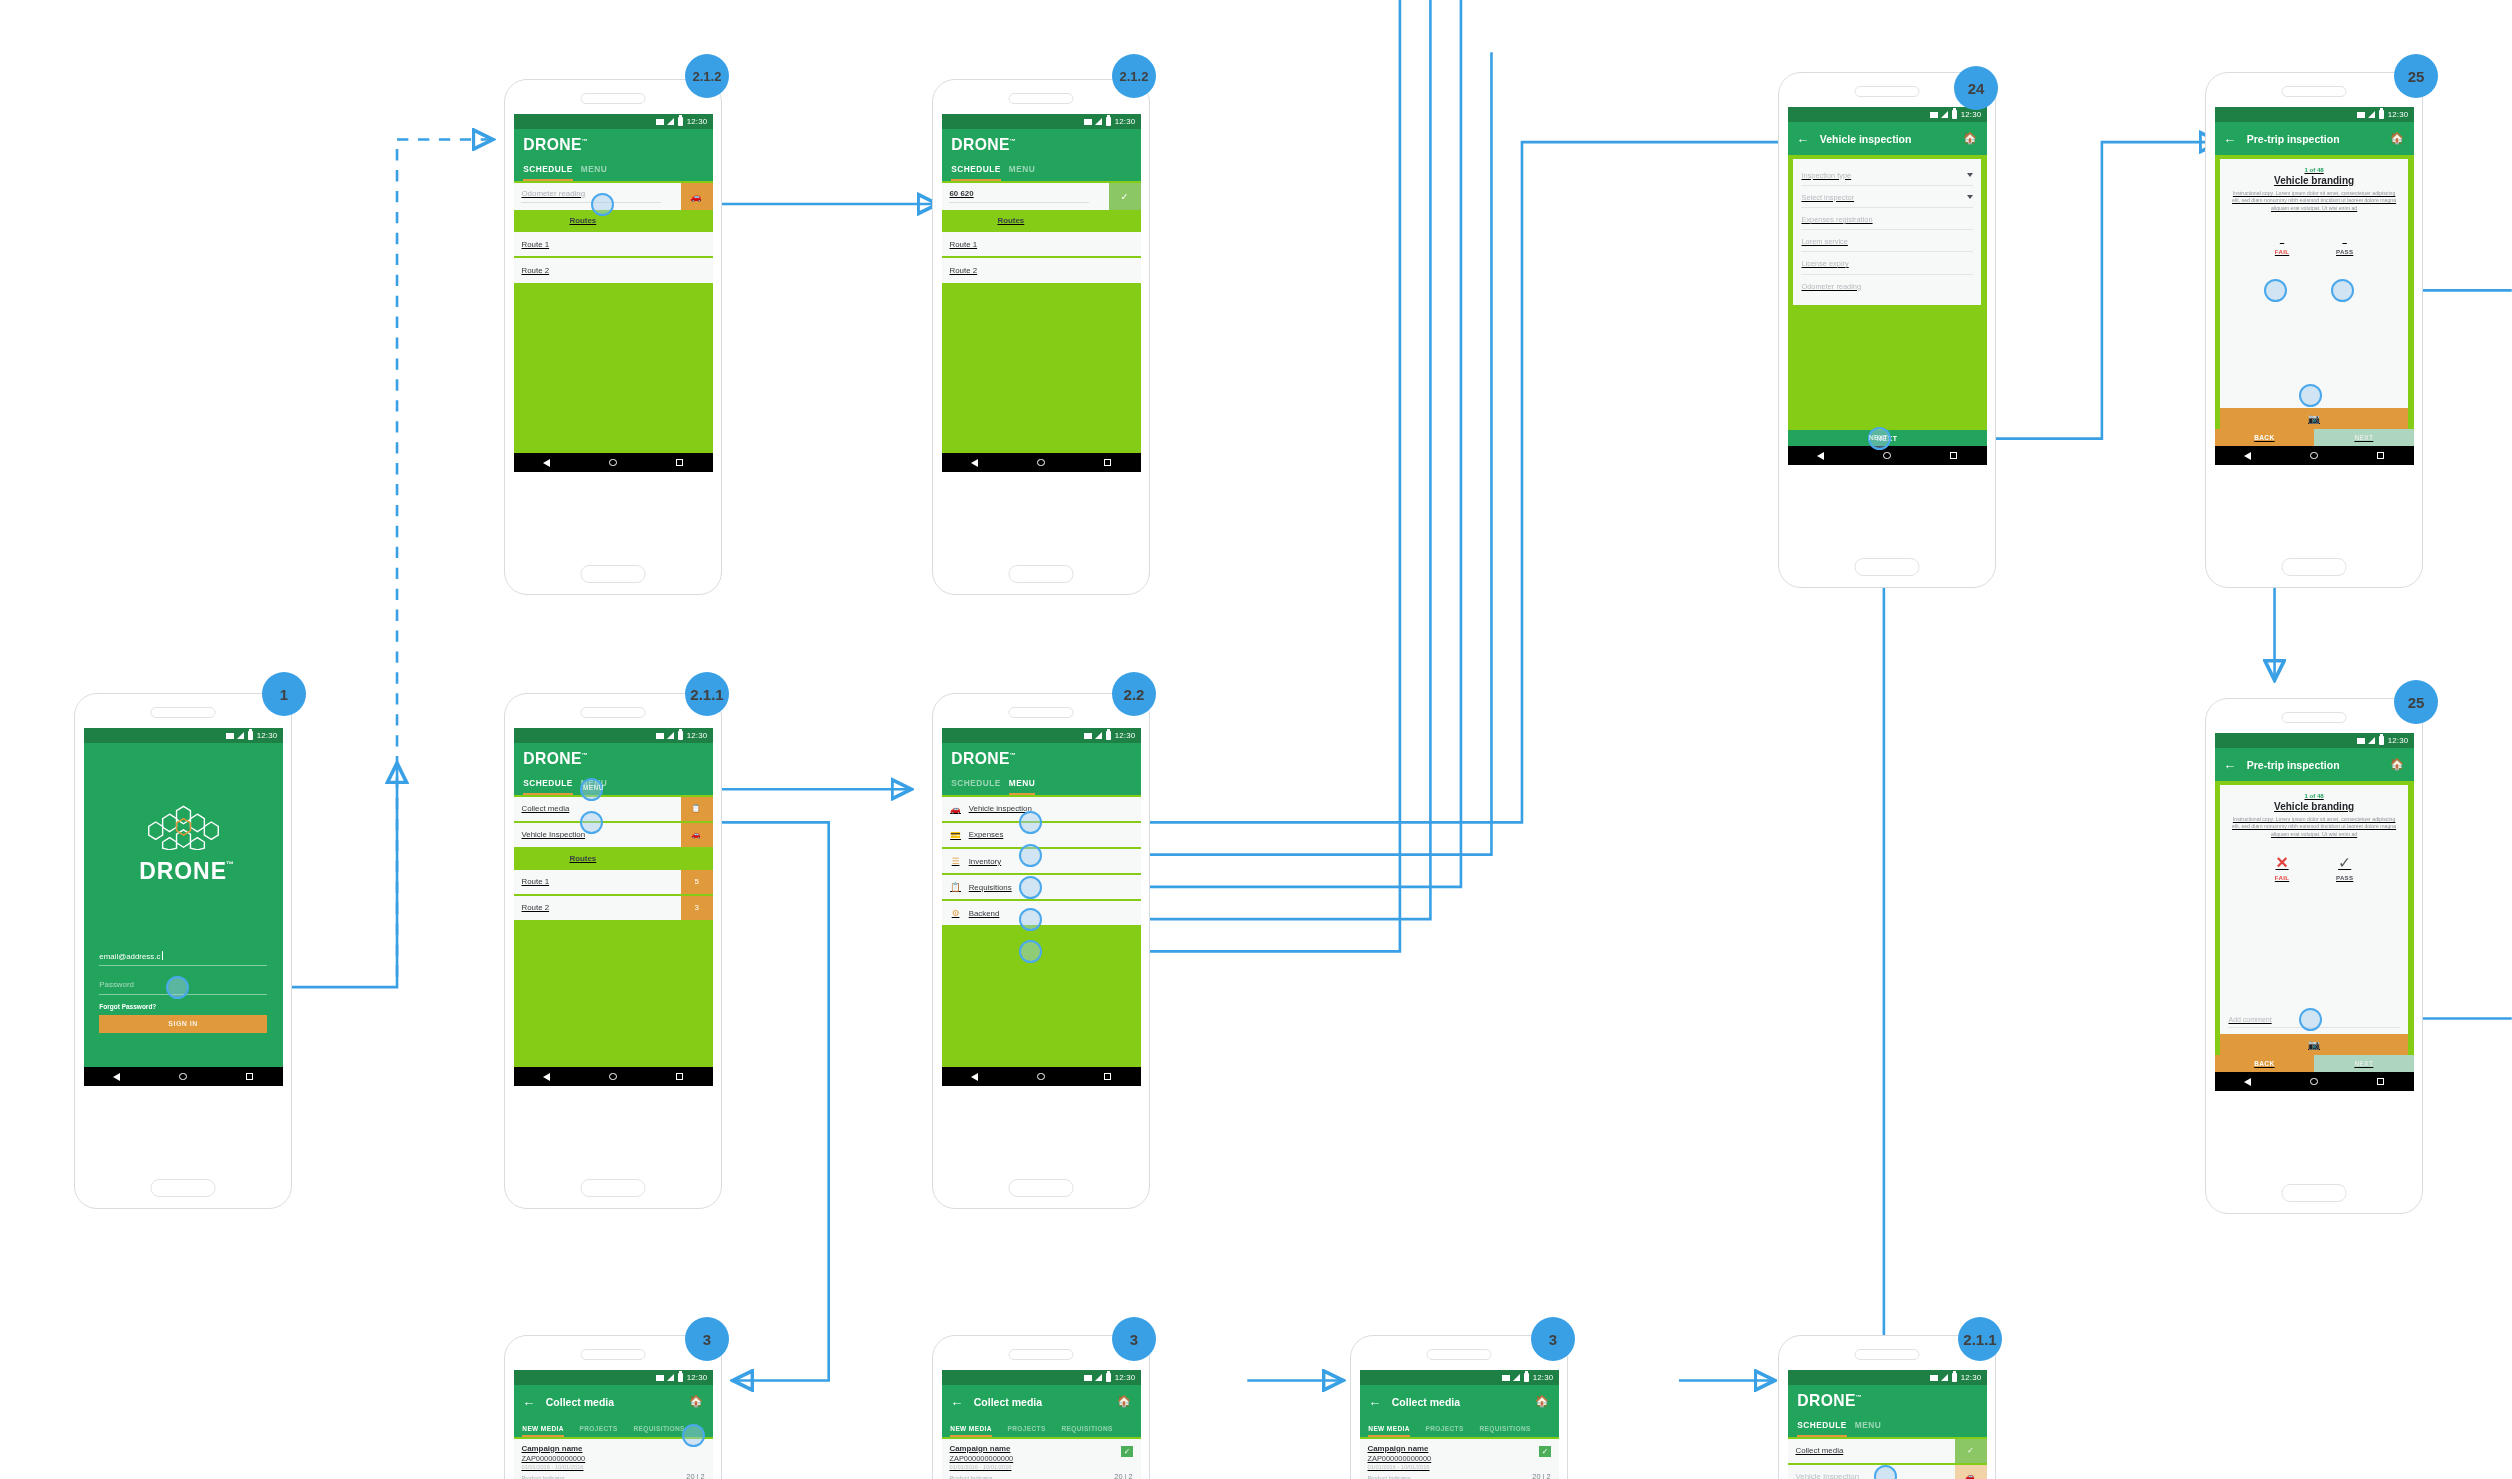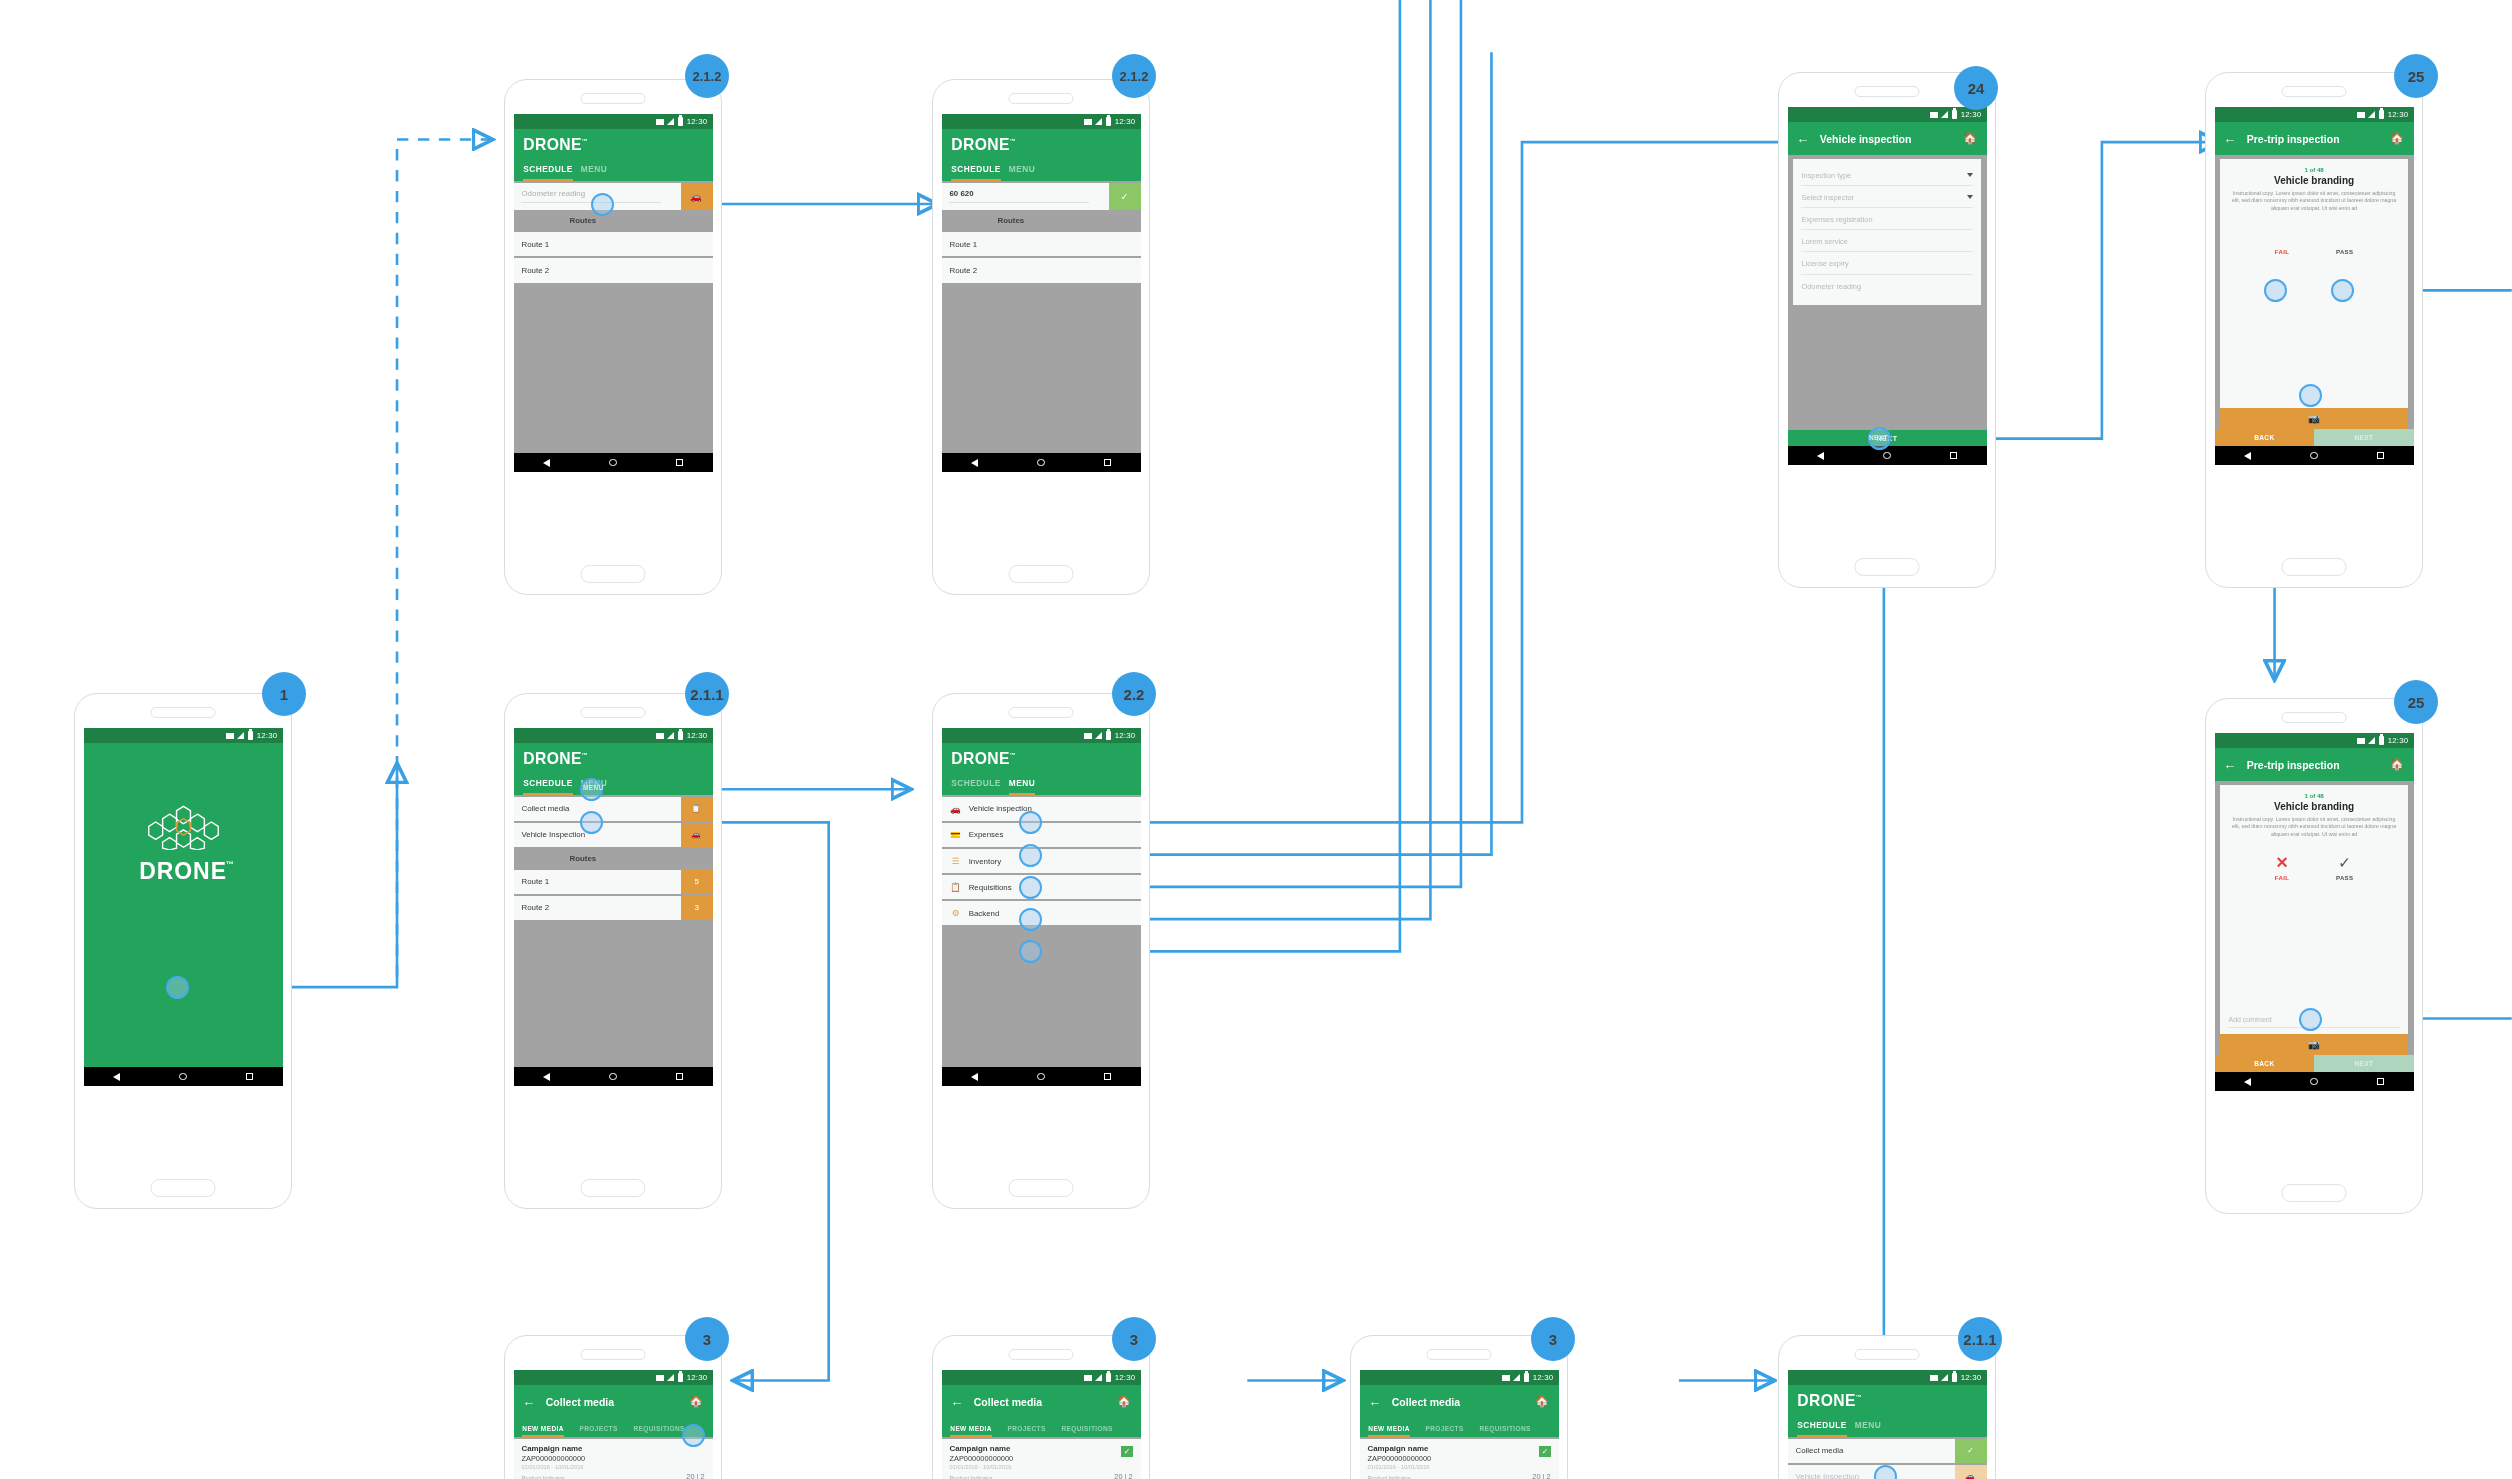--- a/index.html
+++ b/index.html
@@ -54,21 +54,21 @@
   .appbar.titlebar { height:33px; display:flex; align-items:center; padding:0 8.7px; gap:10.5px; }
   .backarrow { color:#fff; font-size:13px; line-height:1; }
   .titletxt { color:#fff; font-size:10.5px; font-weight:bold; flex:1; }
   .homeicon { color:#fff; font-size:11.3px; }
 
   .subtabs { background:#22a45d; display:flex; gap:15.7px; padding:0 8.7px; height:19px; align-items:flex-end; flex:0 0 auto; }
   .subtab { font-size:6.5px; font-weight:bold; letter-spacing:0.4px; color:rgba(255,255,255,.5); padding-bottom:3.5px; border-bottom:2.2px solid transparent; }
   .subtab.active { color:#fff; border-bottom-color:#e09a3c; }
 
   
-  .content { flex:1 1 auto; background:#a3a3a3; overflow:hidden; position:relative; }
+  .content { flex:1 1 auto; background:#84cc16; overflow:hidden; position:relative;text-decoration:underline; }
   .navbar { height:19px; background:#000; display:flex; align-items:center; justify-content:space-around; flex:0 0 auto; }
   .nb-back { width:0;height:0;border-top:4.4px solid transparent;border-bottom:4.4px solid transparent;border-right:7px solid #fff; }
   .nb-home { width:7.9px;height:7.9px;border:1.4px solid #fff;border-radius:50%; }
   .nb-rec  { width:7px;height:7px;border:1.4px solid #fff; }
 
   
   .row {
     background:#f7f8f8; margin:1.7px 0; height:24.4px; display:flex; align-items:center;
     padding-left:7.9px; font-size:7.9px; color:#33383c; position:relative;
   }
@@ -226,20 +226,28 @@
               <polygon points="74,24 82,29 82,39 74,44 66,39 66,29"></polygon>
               <polygon points="26,42 34,47 34,54 26,56 18,54 18,47"></polygon>
               <polygon points="58,42 66,47 66,54 58,56 50,54 50,47"></polygon>
             </g>
             <polygon points="42,20 50,25 50,34 42,39 34,34 34,25" fill="none" stroke="#e09a3c" stroke-width="1.6"></polygon>
           </svg>
         </div>
         <div class="logo-word">
           <span>DRONE</span><sup>™</sup>
         </div>
+        <div class="loginfields">
+          <div class="lf filled">
+            <span>email@address.c</span><span class="cursor"></span>
+          </div>
+          <div class="lf ph">Password</div>
+          <div class="forgot">Forgot Password?</div>
+          <div class="signin">SIGN IN</div>
+        </div>
       </div>
       <div class="navbar">
         <span class="nb-back"></span>
         <span class="nb-home"></span>
         <span class="nb-rec"></span>
       </div>
     </div>
   </div>
   <div class="badge" style="left:262px; top:672px;">1</div>
   <div class="tap" style="left:166px; top:976px;"></div>

